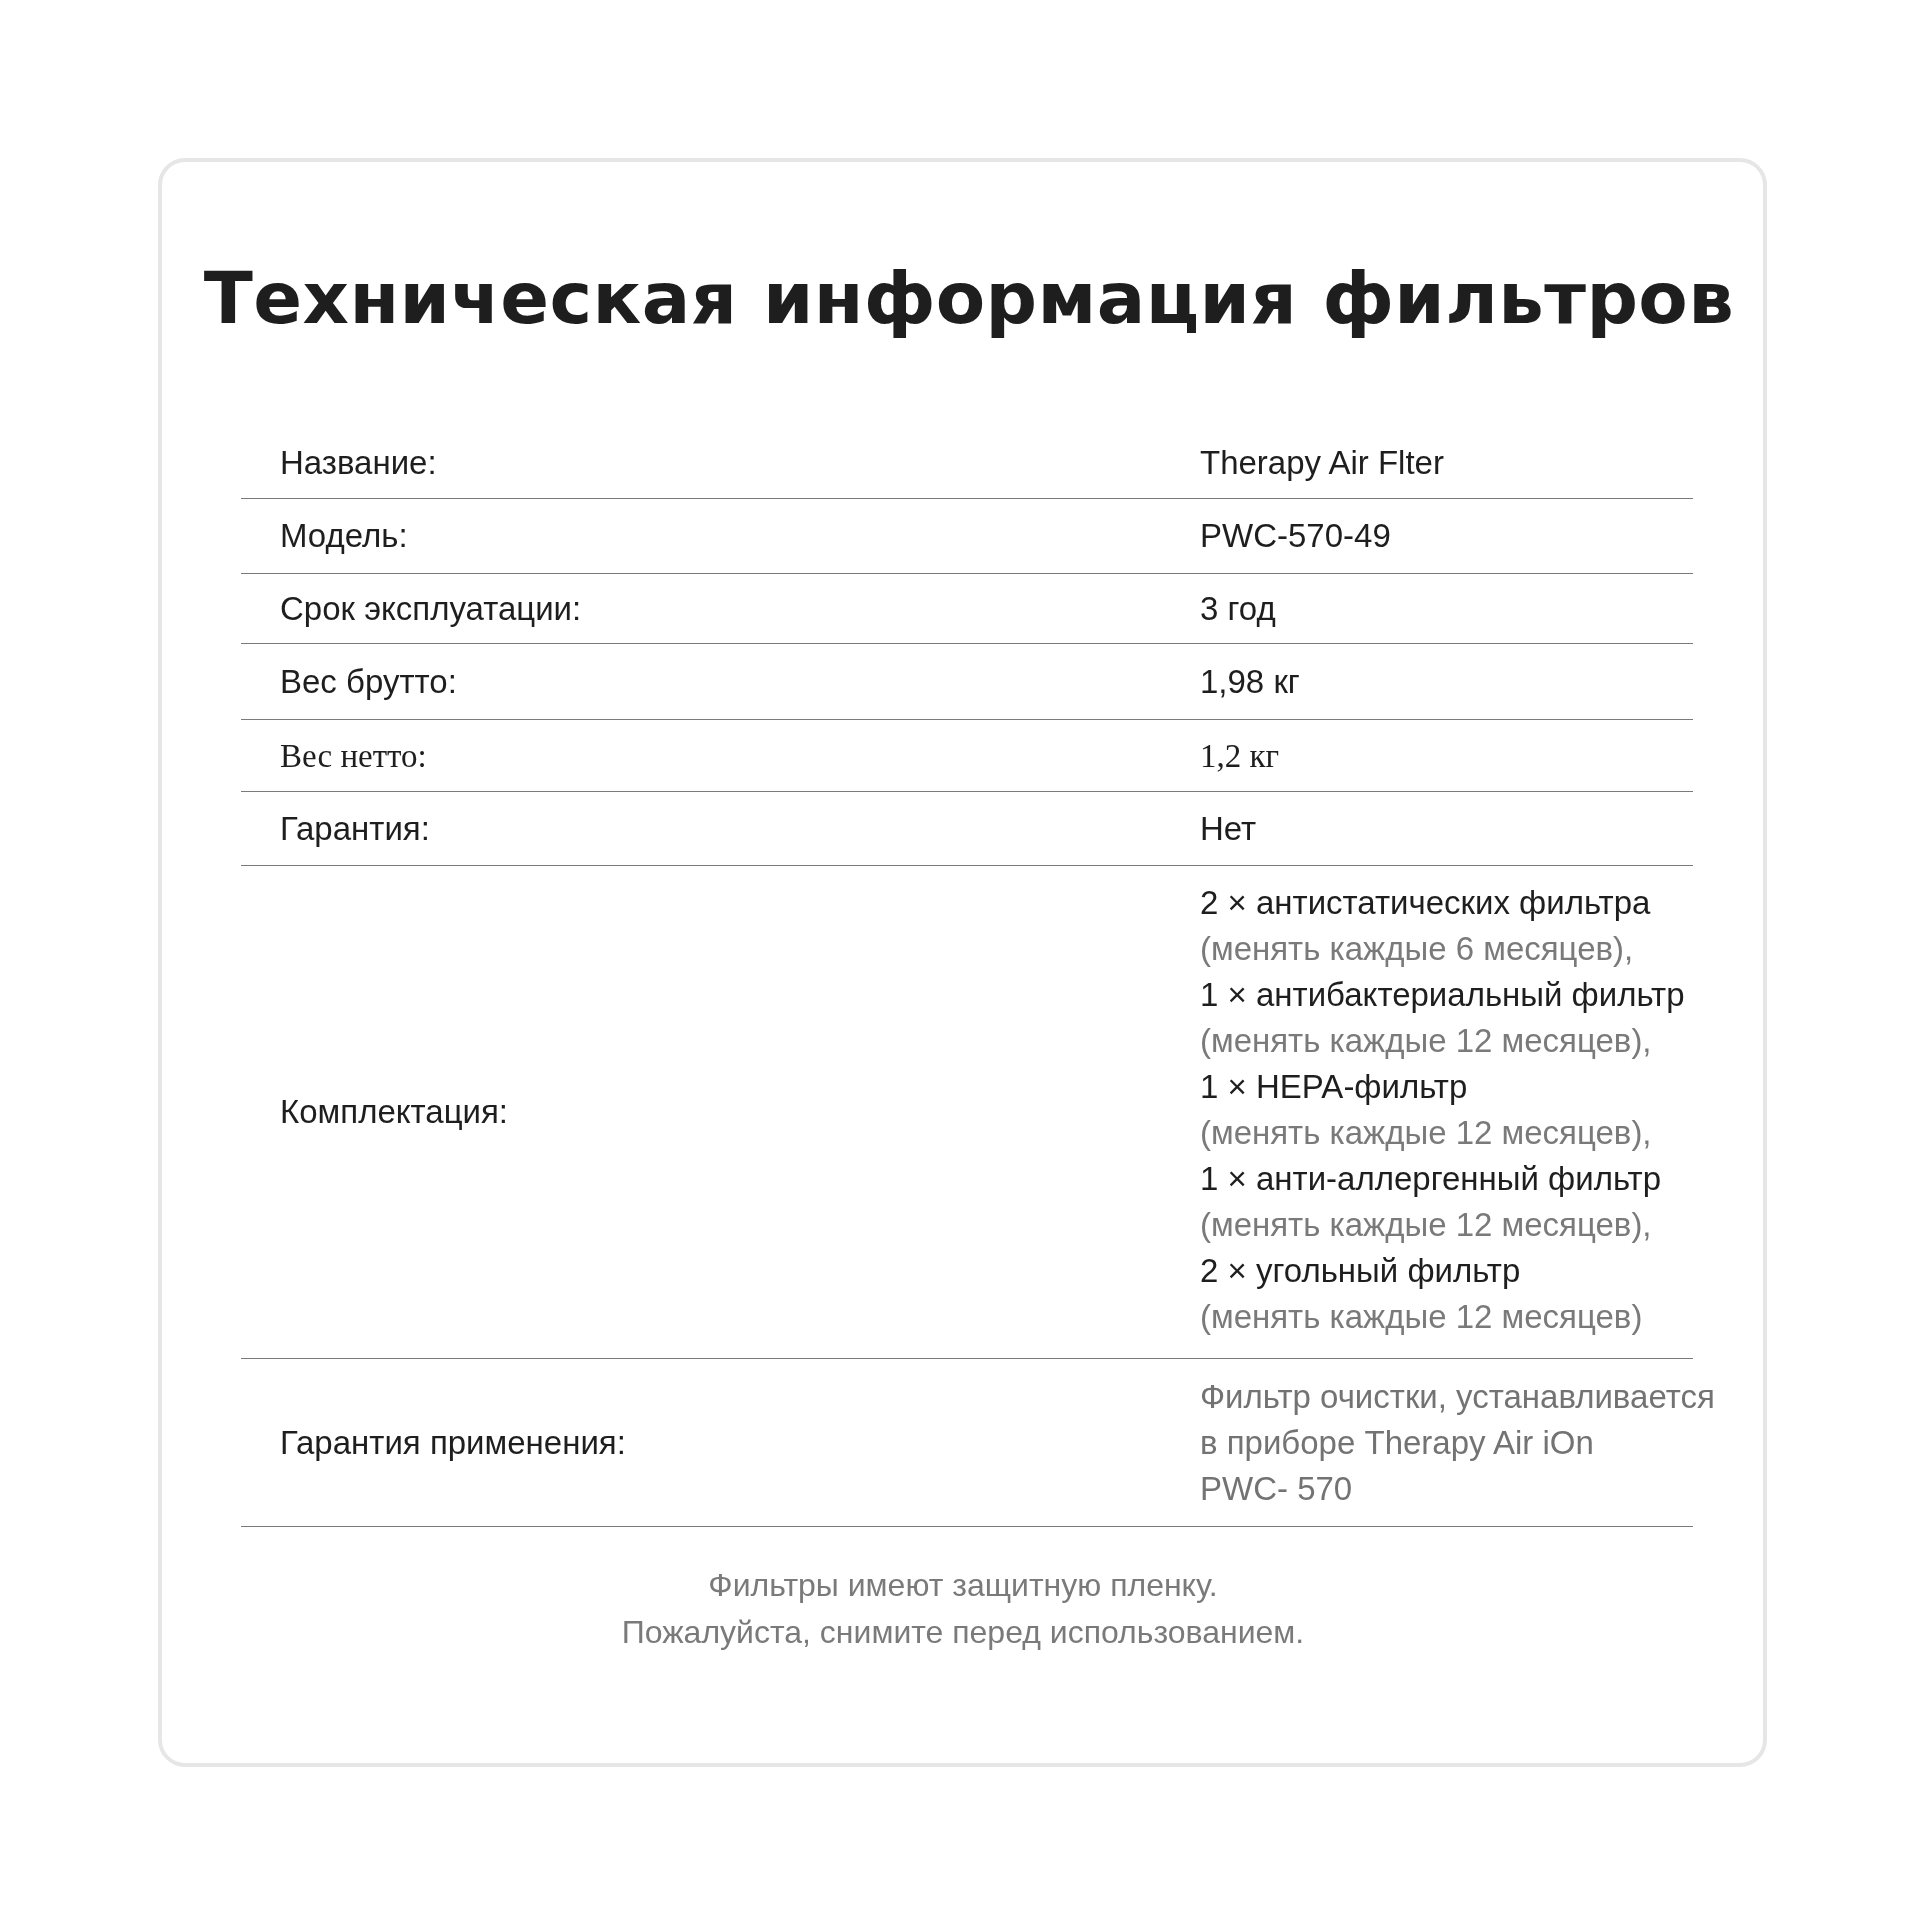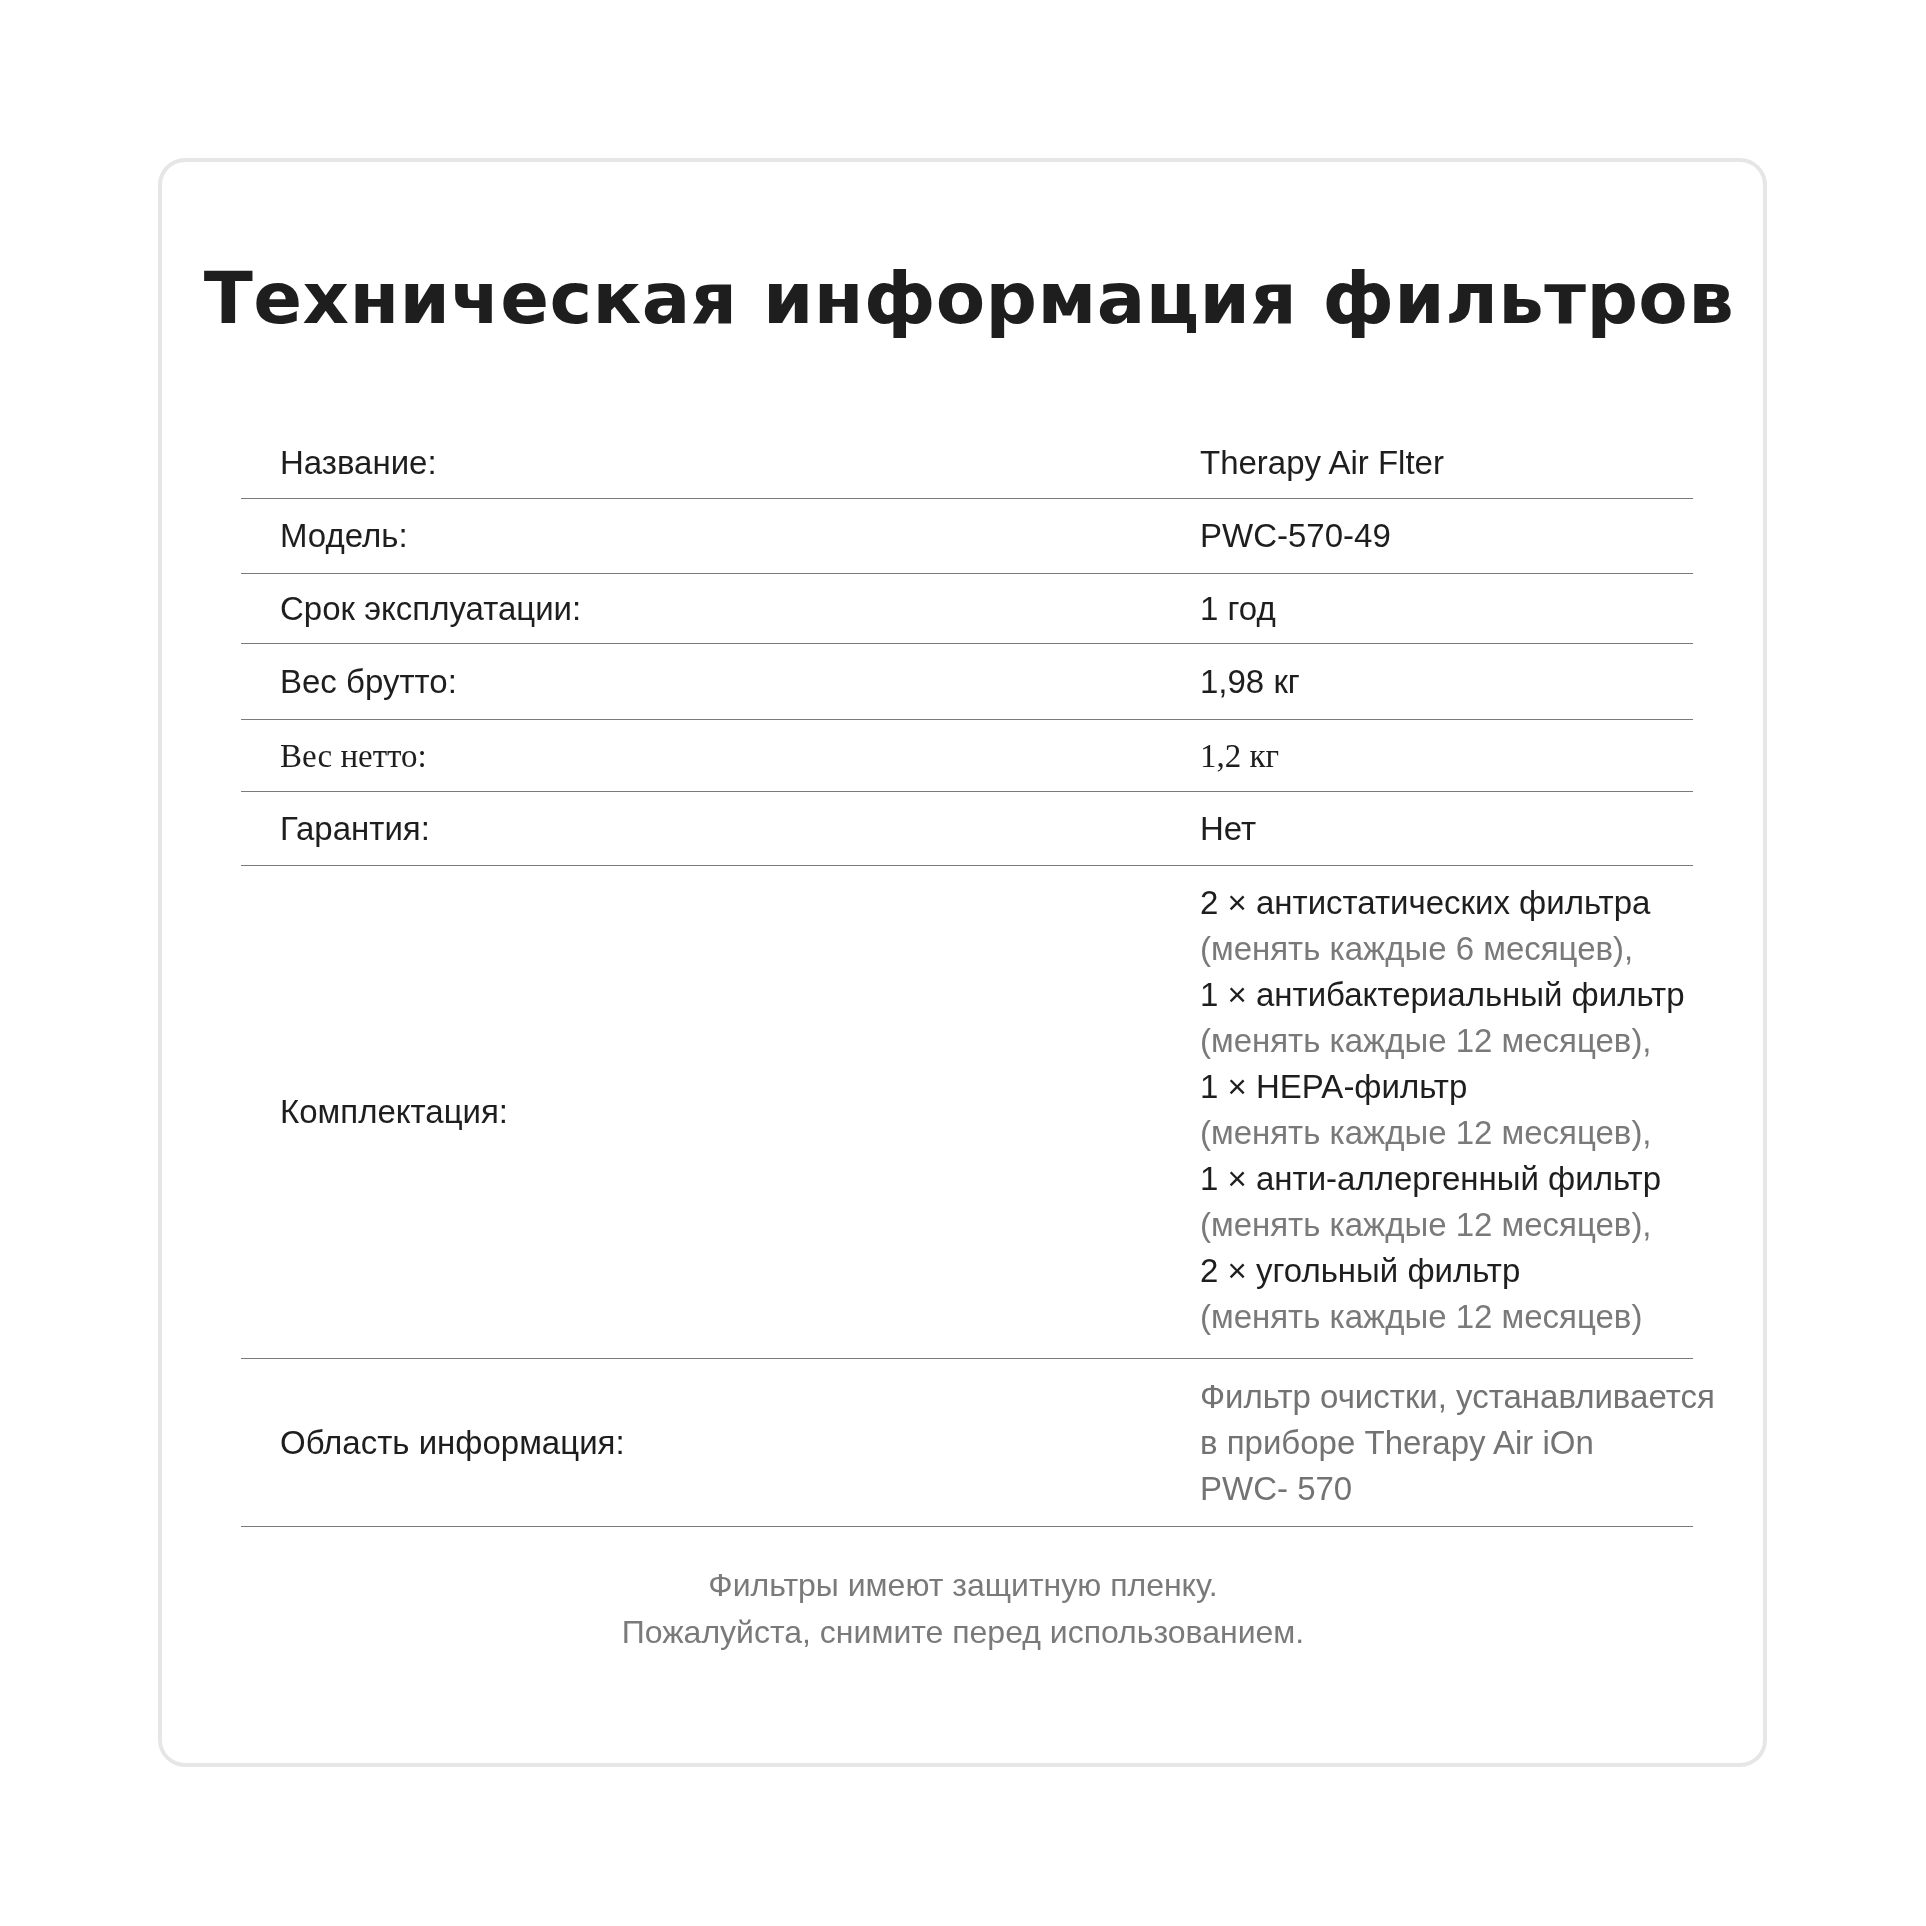--- a/index.html
+++ b/index.html
@@ -123,21 +123,21 @@
     <span class="spec-value">Therapy Air Flter</span>
   </div>
 
   <div class="spec-row row-2">
     <span class="spec-label">Модель:</span>
     <span class="spec-value">PWC-570-49</span>
   </div>
 
   <div class="spec-row row-3">
     <span class="spec-label">Срок эксплуатации:</span>
-    <span class="spec-value">1 год</span>
+    <span class="spec-value">3 год</span>
   </div>
 
   <div class="spec-row row-4">
     <span class="spec-label">Вес брутто:</span>
     <span class="spec-value">1,98 кг</span>
   </div>
 
   <div class="spec-row row-5">
     <span class="spec-label">Вес нетто:</span>
     <span class="spec-value">1,2 кг</span>
@@ -158,21 +158,21 @@
       <span class="kit-line">1 × HEPA-фильтр</span>
       <span class="kit-note">(менять каждые 12 месяцев),</span>
       <span class="kit-line">1 × анти-аллергенный фильтр</span>
       <span class="kit-note">(менять каждые 12 месяцев),</span>
       <span class="kit-line">2 × угольный фильтр</span>
       <span class="kit-note">(менять каждые 12 месяцев)</span>
     </div>
   </div>
 
   <div class="spec-row row-area">
-    <span class="spec-label">Область информация:</span>
+    <span class="spec-label">Гарантия применения:</span>
     <div class="spec-value">
       <span class="area-line">Фильтр очистки, устанавливается</span>
       <span class="area-line">в приборе Therapy Air iOn</span>
       <span class="area-line">PWC- 570</span>
     </div>
   </div>
 
 </div>
 
 <div class="footer-note">

